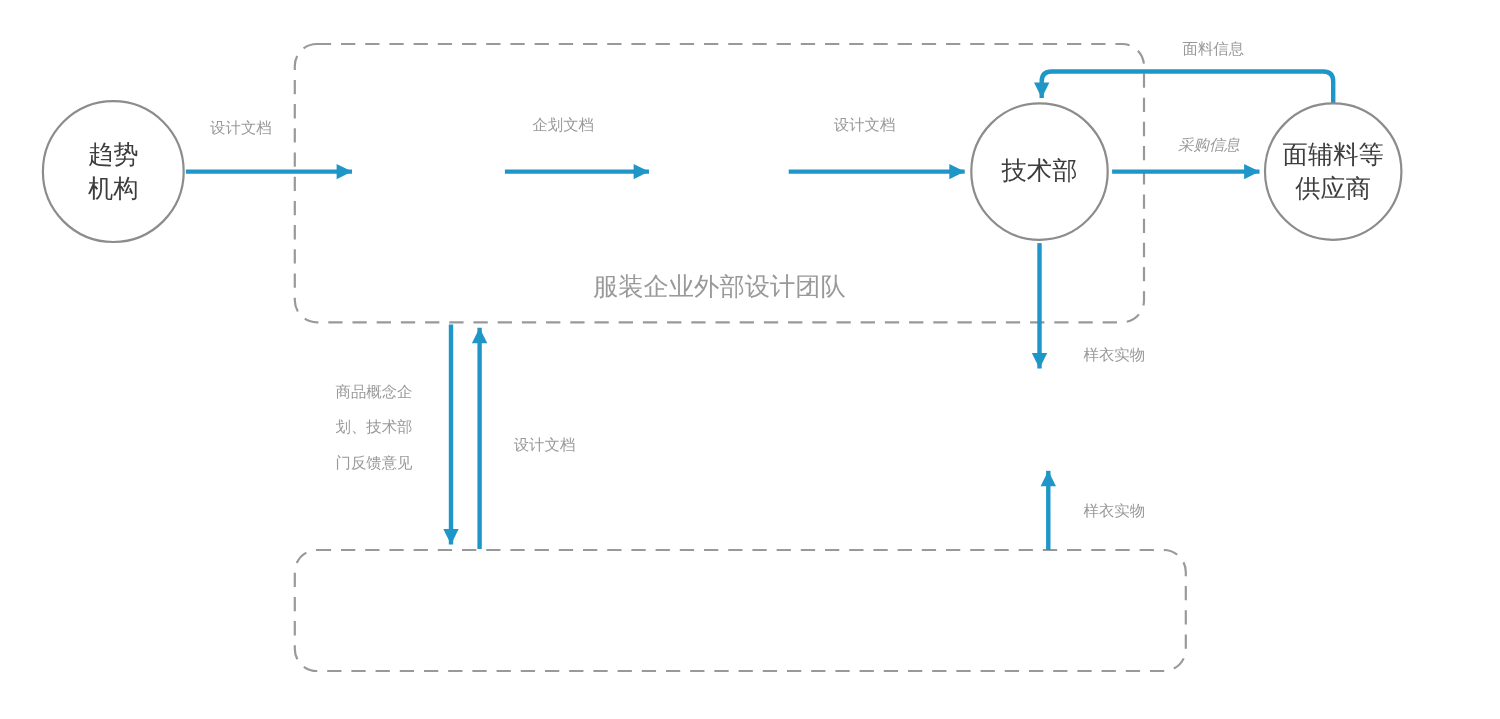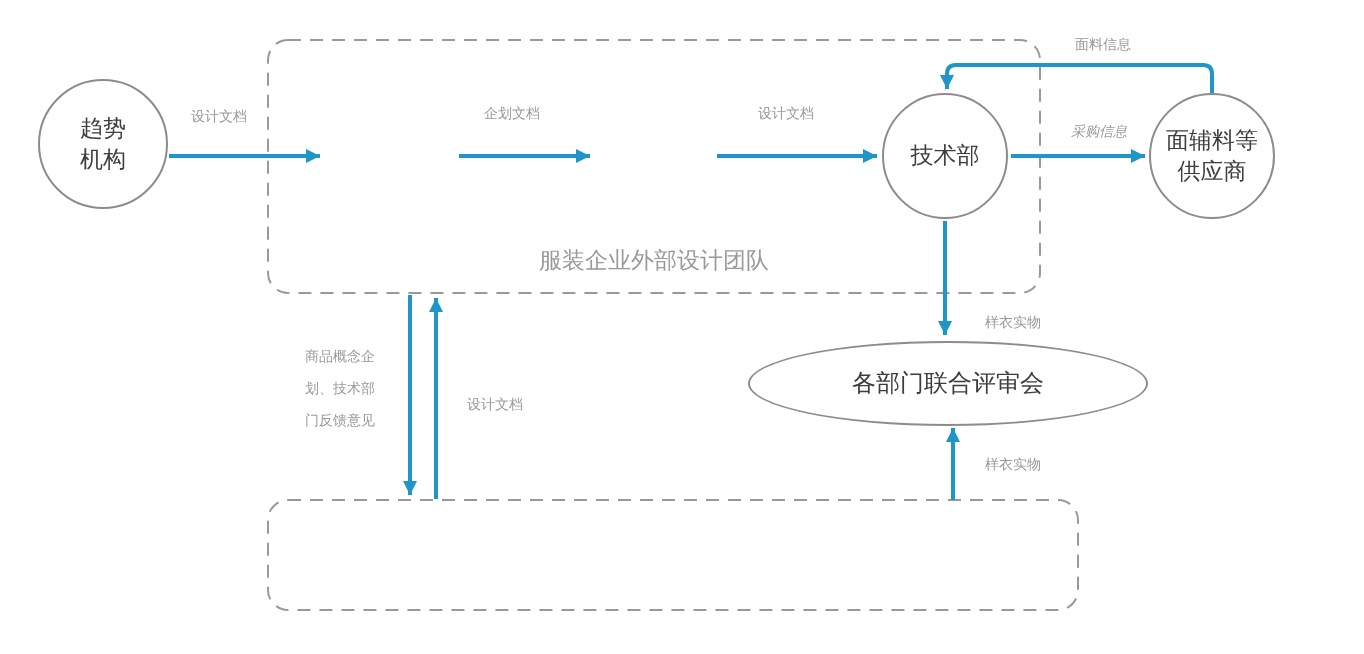--- a/index.html
+++ b/index.html
@@ -90,31 +90,30 @@
     <path class="edge" d="M1212 100 V74 Q1212 65 1203 65 H956 Q947 65 947 74 V89" marker-end="url(#arrow-head)"></path>
 
     <path class="edge" d="M945 221 V335" marker-end="url(#arrow-head)"></path>
 
     <path class="edge" d="M953 500 V428" marker-end="url(#arrow-head)"></path>
 
     <path class="edge" d="M410 295 V495" marker-end="url(#arrow-head)"></path>
     <path class="edge" d="M436 499 V298" marker-end="url(#arrow-head)"></path>
   </svg>
 
-  <div class="node circle" style="left:38px; top:79px; width:130px; height:130px;">趋势
+  <div class="node circle" style="left:38px; top:91px; width:130px; height:130px;">趋势
 机构</div>
 
 
 
   <div class="node circle" style="left:882px; top:93px; width:126px; height:126px;">技术部</div>
 
   <div class="node circle" style="left:1149px; top:93px; width:126px; height:126px;">面辅料等
 供应商</div>
 
-  <div class="node ellipse" style="left:748px; top:341px; width:400px; height:85px;">各部门联合评审会</div>
 
   <div class="group-label" style="left:268px; top:245px; width:772px;">服装企业外部设计团队</div>
 
   <div class="edge-label" style="left:219px; top:100px;">设计文档</div>
   <div class="edge-label" style="left:512px; top:97px;">企划文档</div>
   <div class="edge-label" style="left:786px; top:97px;">设计文档</div>
   <div class="edge-label" style="left:1099px; top:115px;font-style:italic;">采购信息</div>
   <div class="edge-label" style="left:1103px; top:28px;">面料信息</div>
   <div class="edge-label" style="left:1013px; top:306px;">样衣实物</div>
   <div class="edge-label" style="left:1013px; top:448px;">样衣实物</div>

